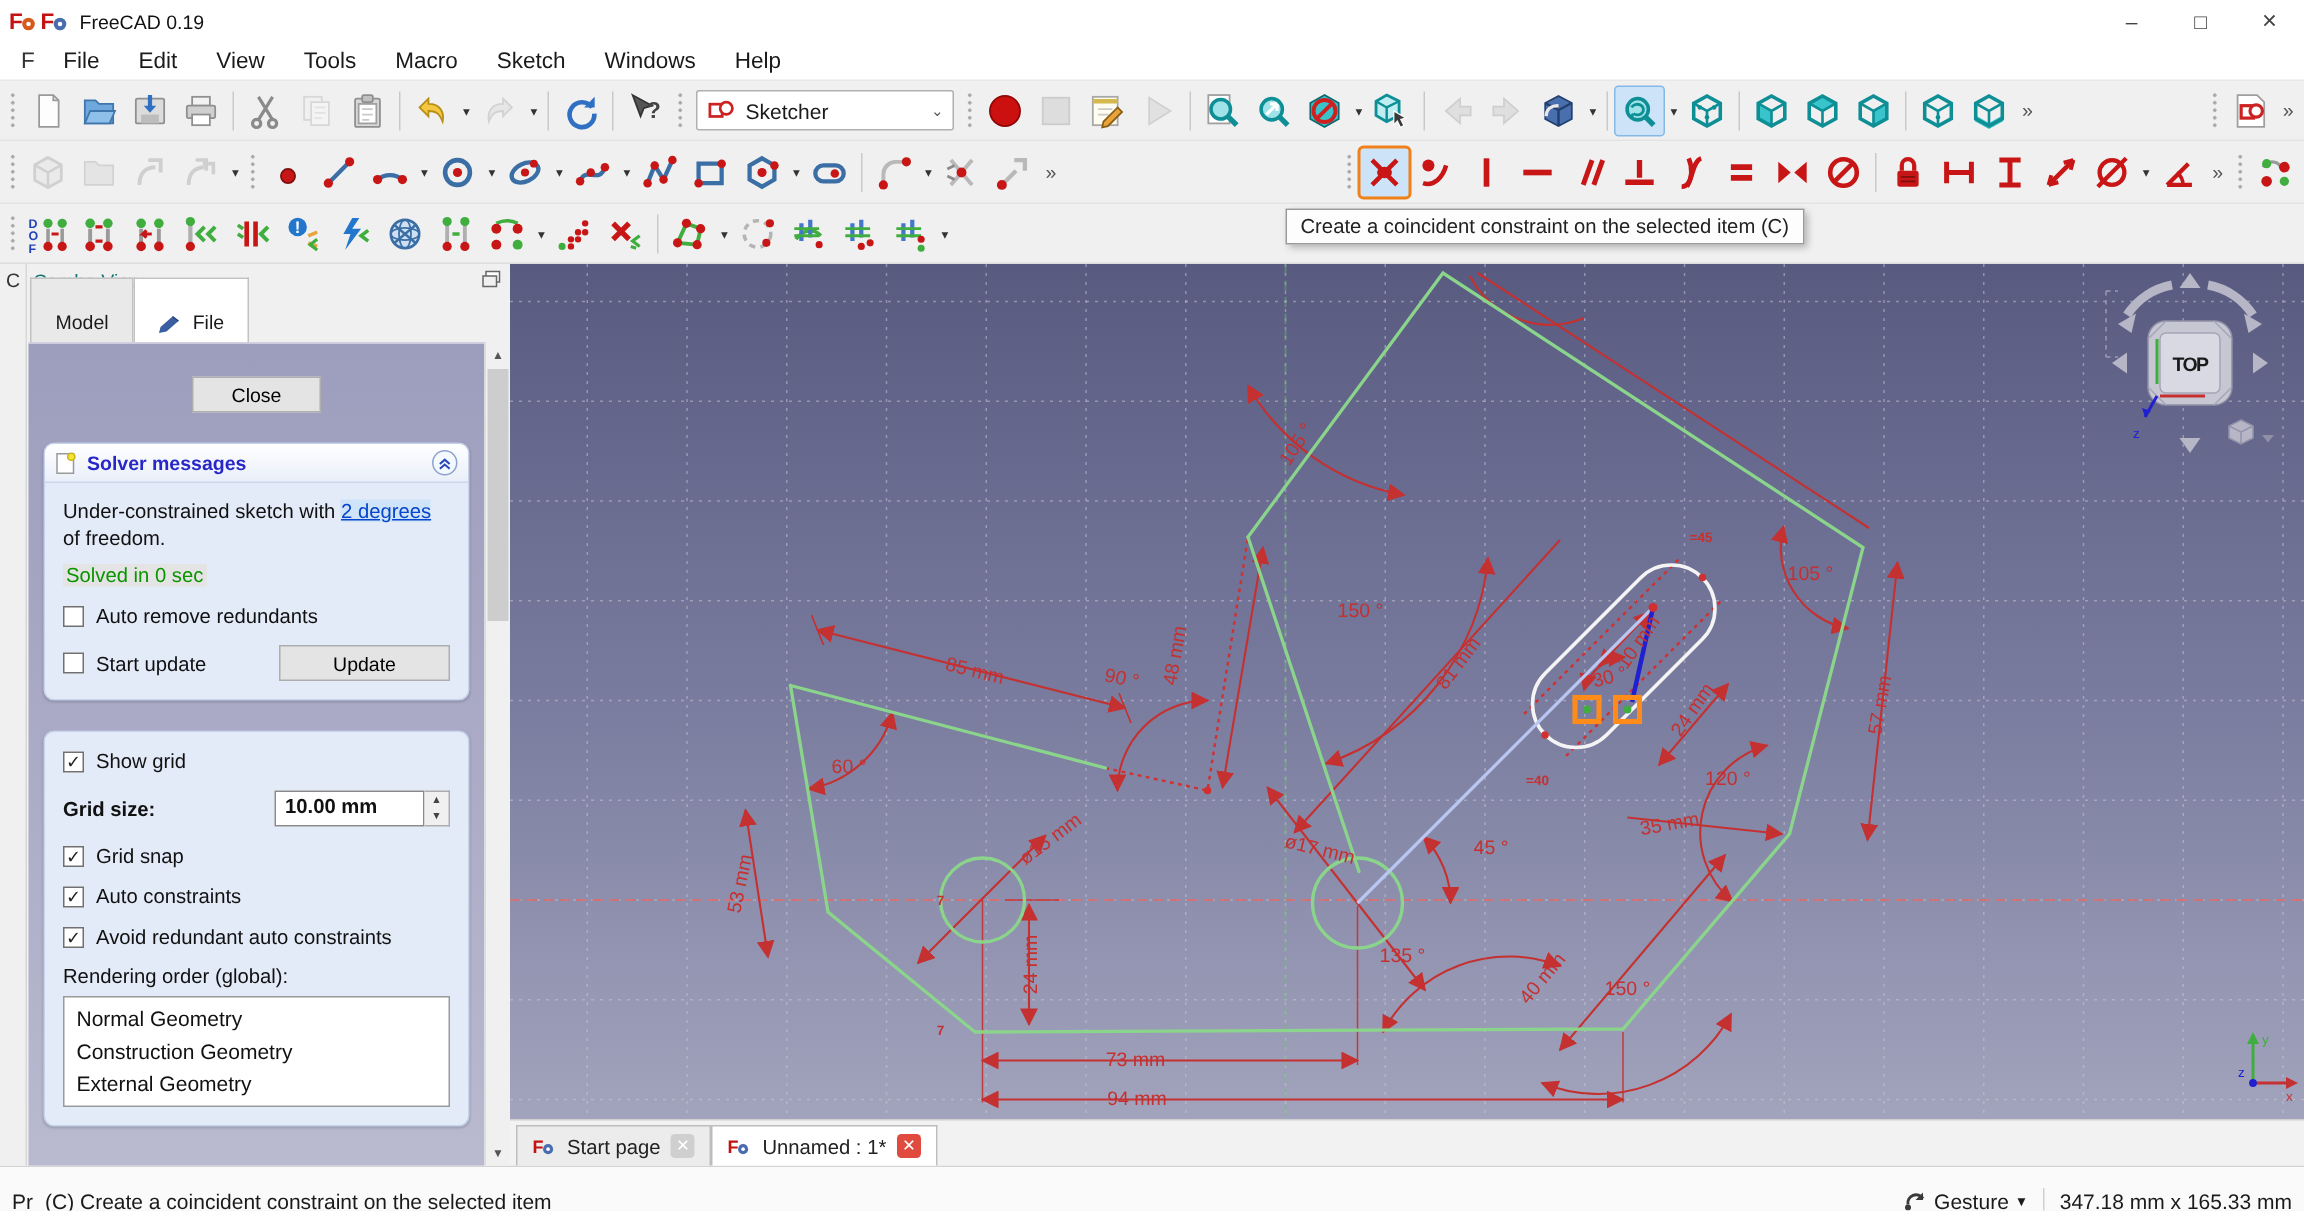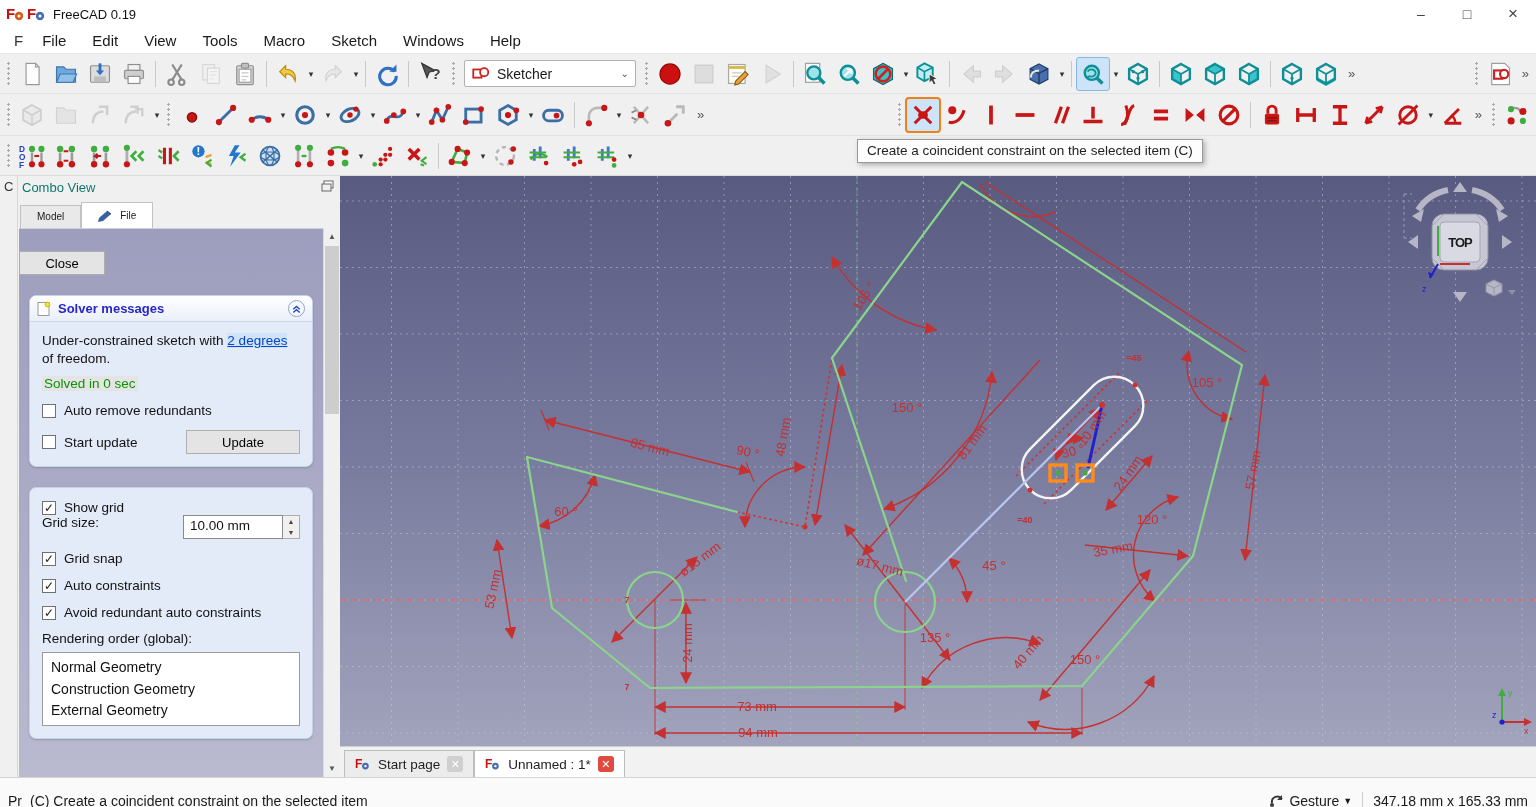--- a/index.html
+++ b/index.html
@@ -43,38 +43,38 @@
   .tooltip { position:absolute; left:857px; top:139px; z-index:60; background:#fdfdfd; border:1px solid #9a9a9a; padding:3px 9px 4px; font-size:13.5px; color:#222; box-shadow:2px 2px 5px rgba(0,0,0,.28); white-space:nowrap; }
 
   
   .main { display:flex; height:601px; }
   .combo { width:340px; background:#f0f0f0; position:relative; flex:none; }
   .combo-edge { position:absolute; left:0; top:0; width:18px; height:100%; border-right:1px solid #d7d7d7; background:#f0f0f0; z-index:2; }
   .combo-edge .c { position:absolute; left:4px; top:3px; font-size:13px; color:#333; }
   .combo-head { height:22px; display:flex; align-items:center; padding-left:22px; font-size:13px; color:#0f766e; }
   .dockbtn { margin-left:auto; margin-right:6px; }
   .combo-tabs { height:30px; display:flex; align-items:flex-end; padding-left:20px; background:#f0f0f0; }
-  .ctab { padding:5px 16px 6px; font-size:10px; border:1px solid #c2c2c2; border-bottom:none; background:#e9e9e9; display:flex; gap:6px; align-items:center; }
+  .ctab { padding:21px 16px 6px; font-size:13px; border:1px solid #c2c2c2; border-bottom:none; background:#e9e9e9; display:flex; gap:6px; align-items:center; }
   .ctab.active { background:#fff; position:relative; z-index:2; }
   .combo-content { position:absolute; top:52px; left:19px; right:17px; bottom:0; background:linear-gradient(180deg,#9d9dbd,#b9b9d0); overflow:hidden; border-top:1px solid #cfcfe2; }
-  .close-row { display:flex; margin-top:22px; }
+  .close-row { display:flex; justify-content:center; margin-top:22px; }
   .btn-std { background:#e4e4e4; border:1px solid #aeaeae; font-size:13px; padding:3px 0; text-align:center; }
   .btn-close { width:86px; height:24px; }
   .task-box { margin:20px 10px 0; border-radius:7px; background:#e3eaf8; border:1px solid #c6d2ea; overflow:hidden; box-shadow:0 1px 2px rgba(0,0,0,.18); }
   .task-head { height:26px; display:flex; align-items:center; gap:6px; padding:0 7px; background:linear-gradient(180deg,#ffffff,#e9eef9); border-bottom:1px solid #cdd8ec; }
   .task-head .tt { font-weight:bold; color:#2727c8; font-size:13px; }
   .collapse { margin-left:auto; width:17px; height:17px; border-radius:50%; background:#f4f8ff; border:1px solid #8fa3cc; display:flex; align-items:center; justify-content:center; }
   .task-body { padding:10px 12px 12px; font-size:13.5px; color:#111; }
   .solver-msg { line-height:1.3; }
   .lnk { color:#0645cc; text-decoration:underline; background:#cfe3f9; }
   .solved { display:inline-block; margin-top:9px; color:#0a9400; background:#e4e4e4; padding:0 2px; }
   .cbrow { display:flex; align-items:center; gap:8px; margin-top:12px; }
   .cb { width:14px; height:14px; background:#fff; border:1px solid #707070; font-size:12px; line-height:12px; text-align:center; color:#222; flex:none; }
   .btn-update { width:114px; height:24px; margin-left:auto; }
-  .gridrow { display:flex; align-items:flex-start; margin-top:0; }
+  .gridrow { display:flex; align-items:center; margin-top:12px;font-weight:bold; }
   .spin-wrap { margin-left:auto; display:flex;padding-left:28px; }
   .spin-input { width:100px; height:24px; background:#fff; border:1px solid #8a8a8a; padding:2px 6px; font-size:13.5px; }
   .spin-btns { width:17px; height:24px; border:1px solid #adadad; border-left:none; background:#f0f0f0; display:flex; flex-direction:column; }
   .spin-btns span { flex:1; font-size:7px; display:flex; align-items:center; justify-content:center; color:#444; }
   .renderlist { margin-top:6px; background:#fff; border:1px solid #9a9a9a; padding:4px 8px; height:74px; overflow:hidden; font-size:14px; line-height:1.55; }
   .combo-scroll { position:absolute; top:52px; right:0; width:17px; bottom:0; background:#f0f0f0; border-left:1px solid #dcdcdc; }
   .combo-scroll .arr { height:17px; display:flex; align-items:center; justify-content:center; font-size:8px; color:#555; }
   .combo-scroll .thumb { position:absolute; top:18px; left:1px; right:1px; height:168px; background:#cdcdcd; }
   .combo-scroll .arr.dn { position:absolute; bottom:0; left:0; right:0; }
 

